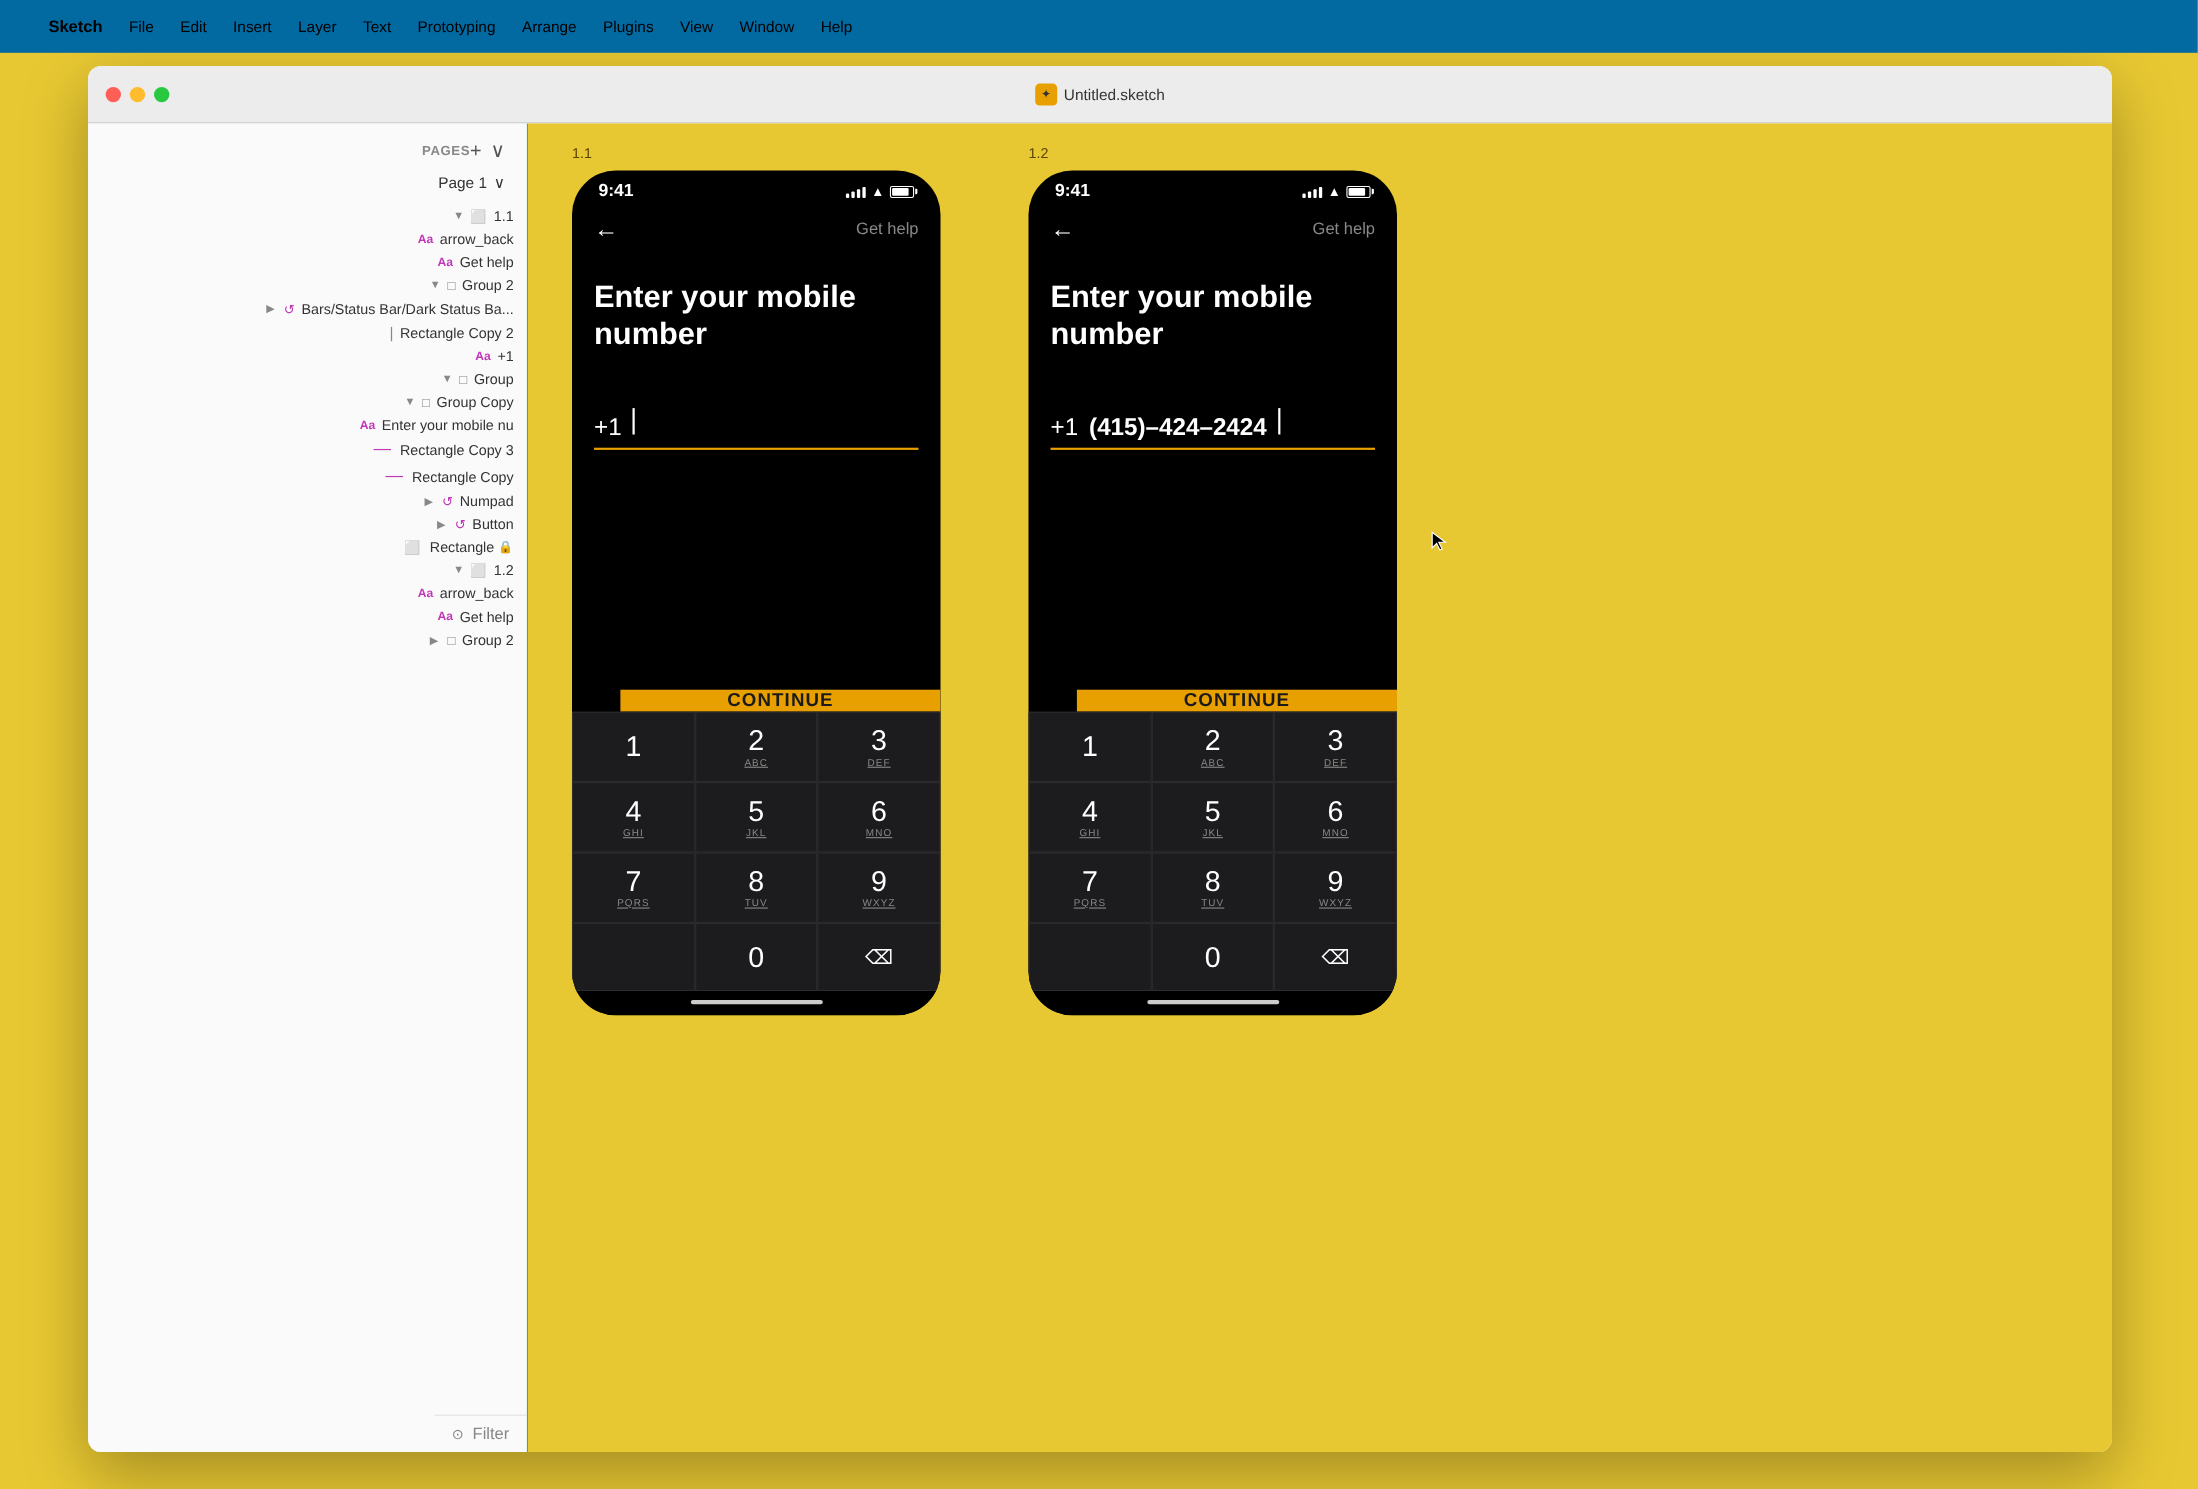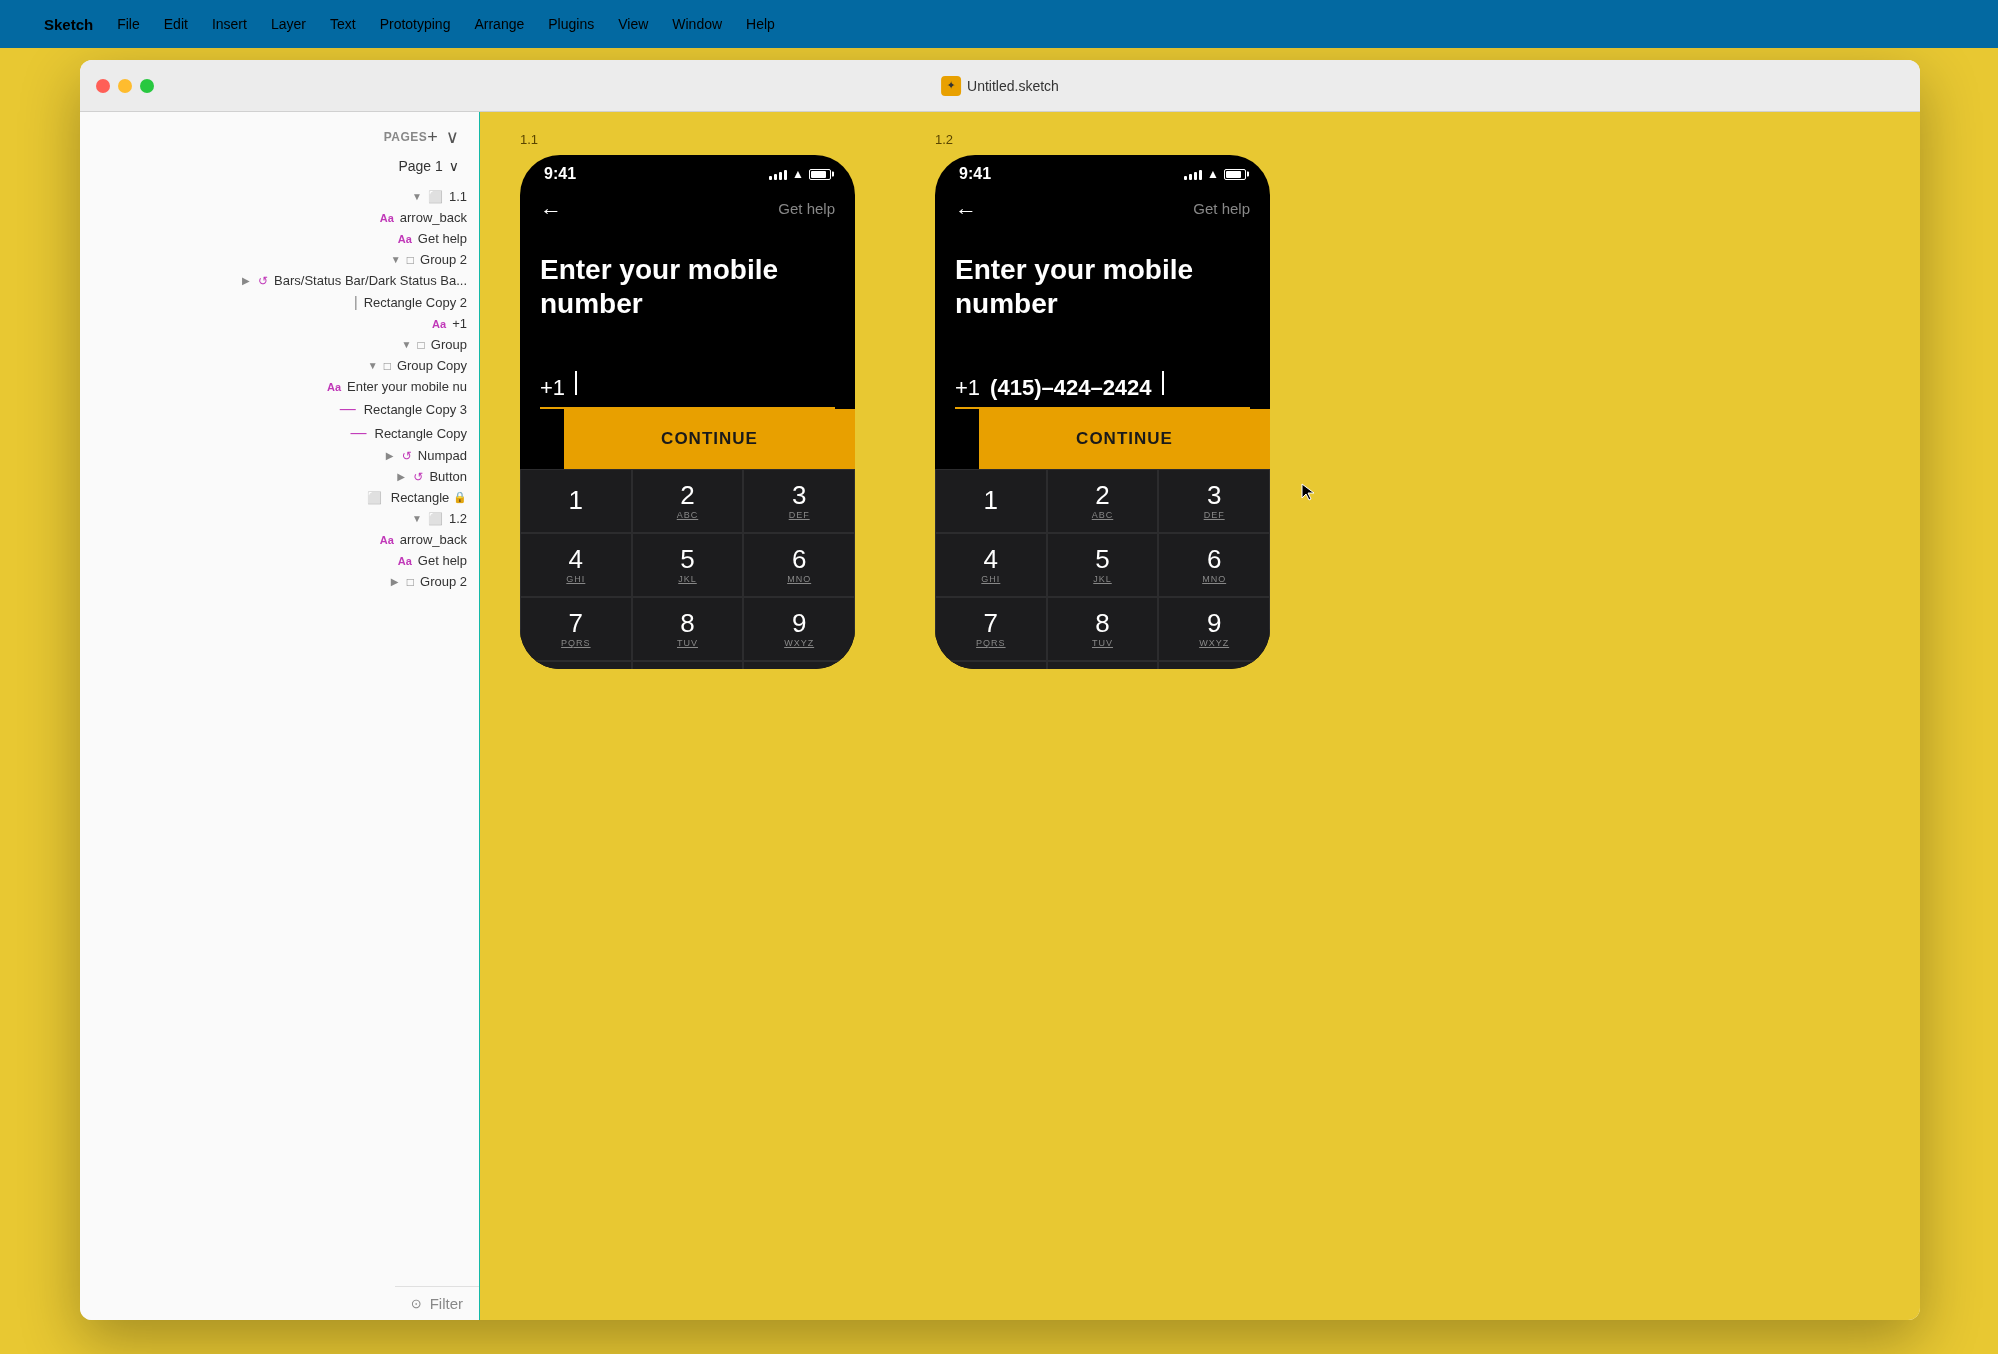--- a/index.html
+++ b/index.html
@@ -222,21 +222,21 @@
     }
     .artboard-label {
       font-size: 13px;
       color: #5A4500;
       font-weight: 400;
     }
 
     
     .phone {
       width: 335px;
-      height: 514px;
+      height: 768px;
       background: #000;
       border-radius: 40px;
       overflow: hidden;
       position: relative;
       display: flex;
       flex-direction: column;
     }
 
     .phone-status-bar {
       display: flex;
@@ -351,21 +351,20 @@
       font-size: 22px;
       color: #fff;
       font-weight: 700;
     }
 
     
     .continue-btn {
       background: #E8A000;
       color: #1a1a1a;
       text-align: center;
-      padding: 20px;
       font-size: 17px;
       font-weight: 700;
       letter-spacing: 1px;
       cursor: pointer;
       flex-shrink: 0;
       margin-left: 44px;
     }
 
     
     .numpad {

